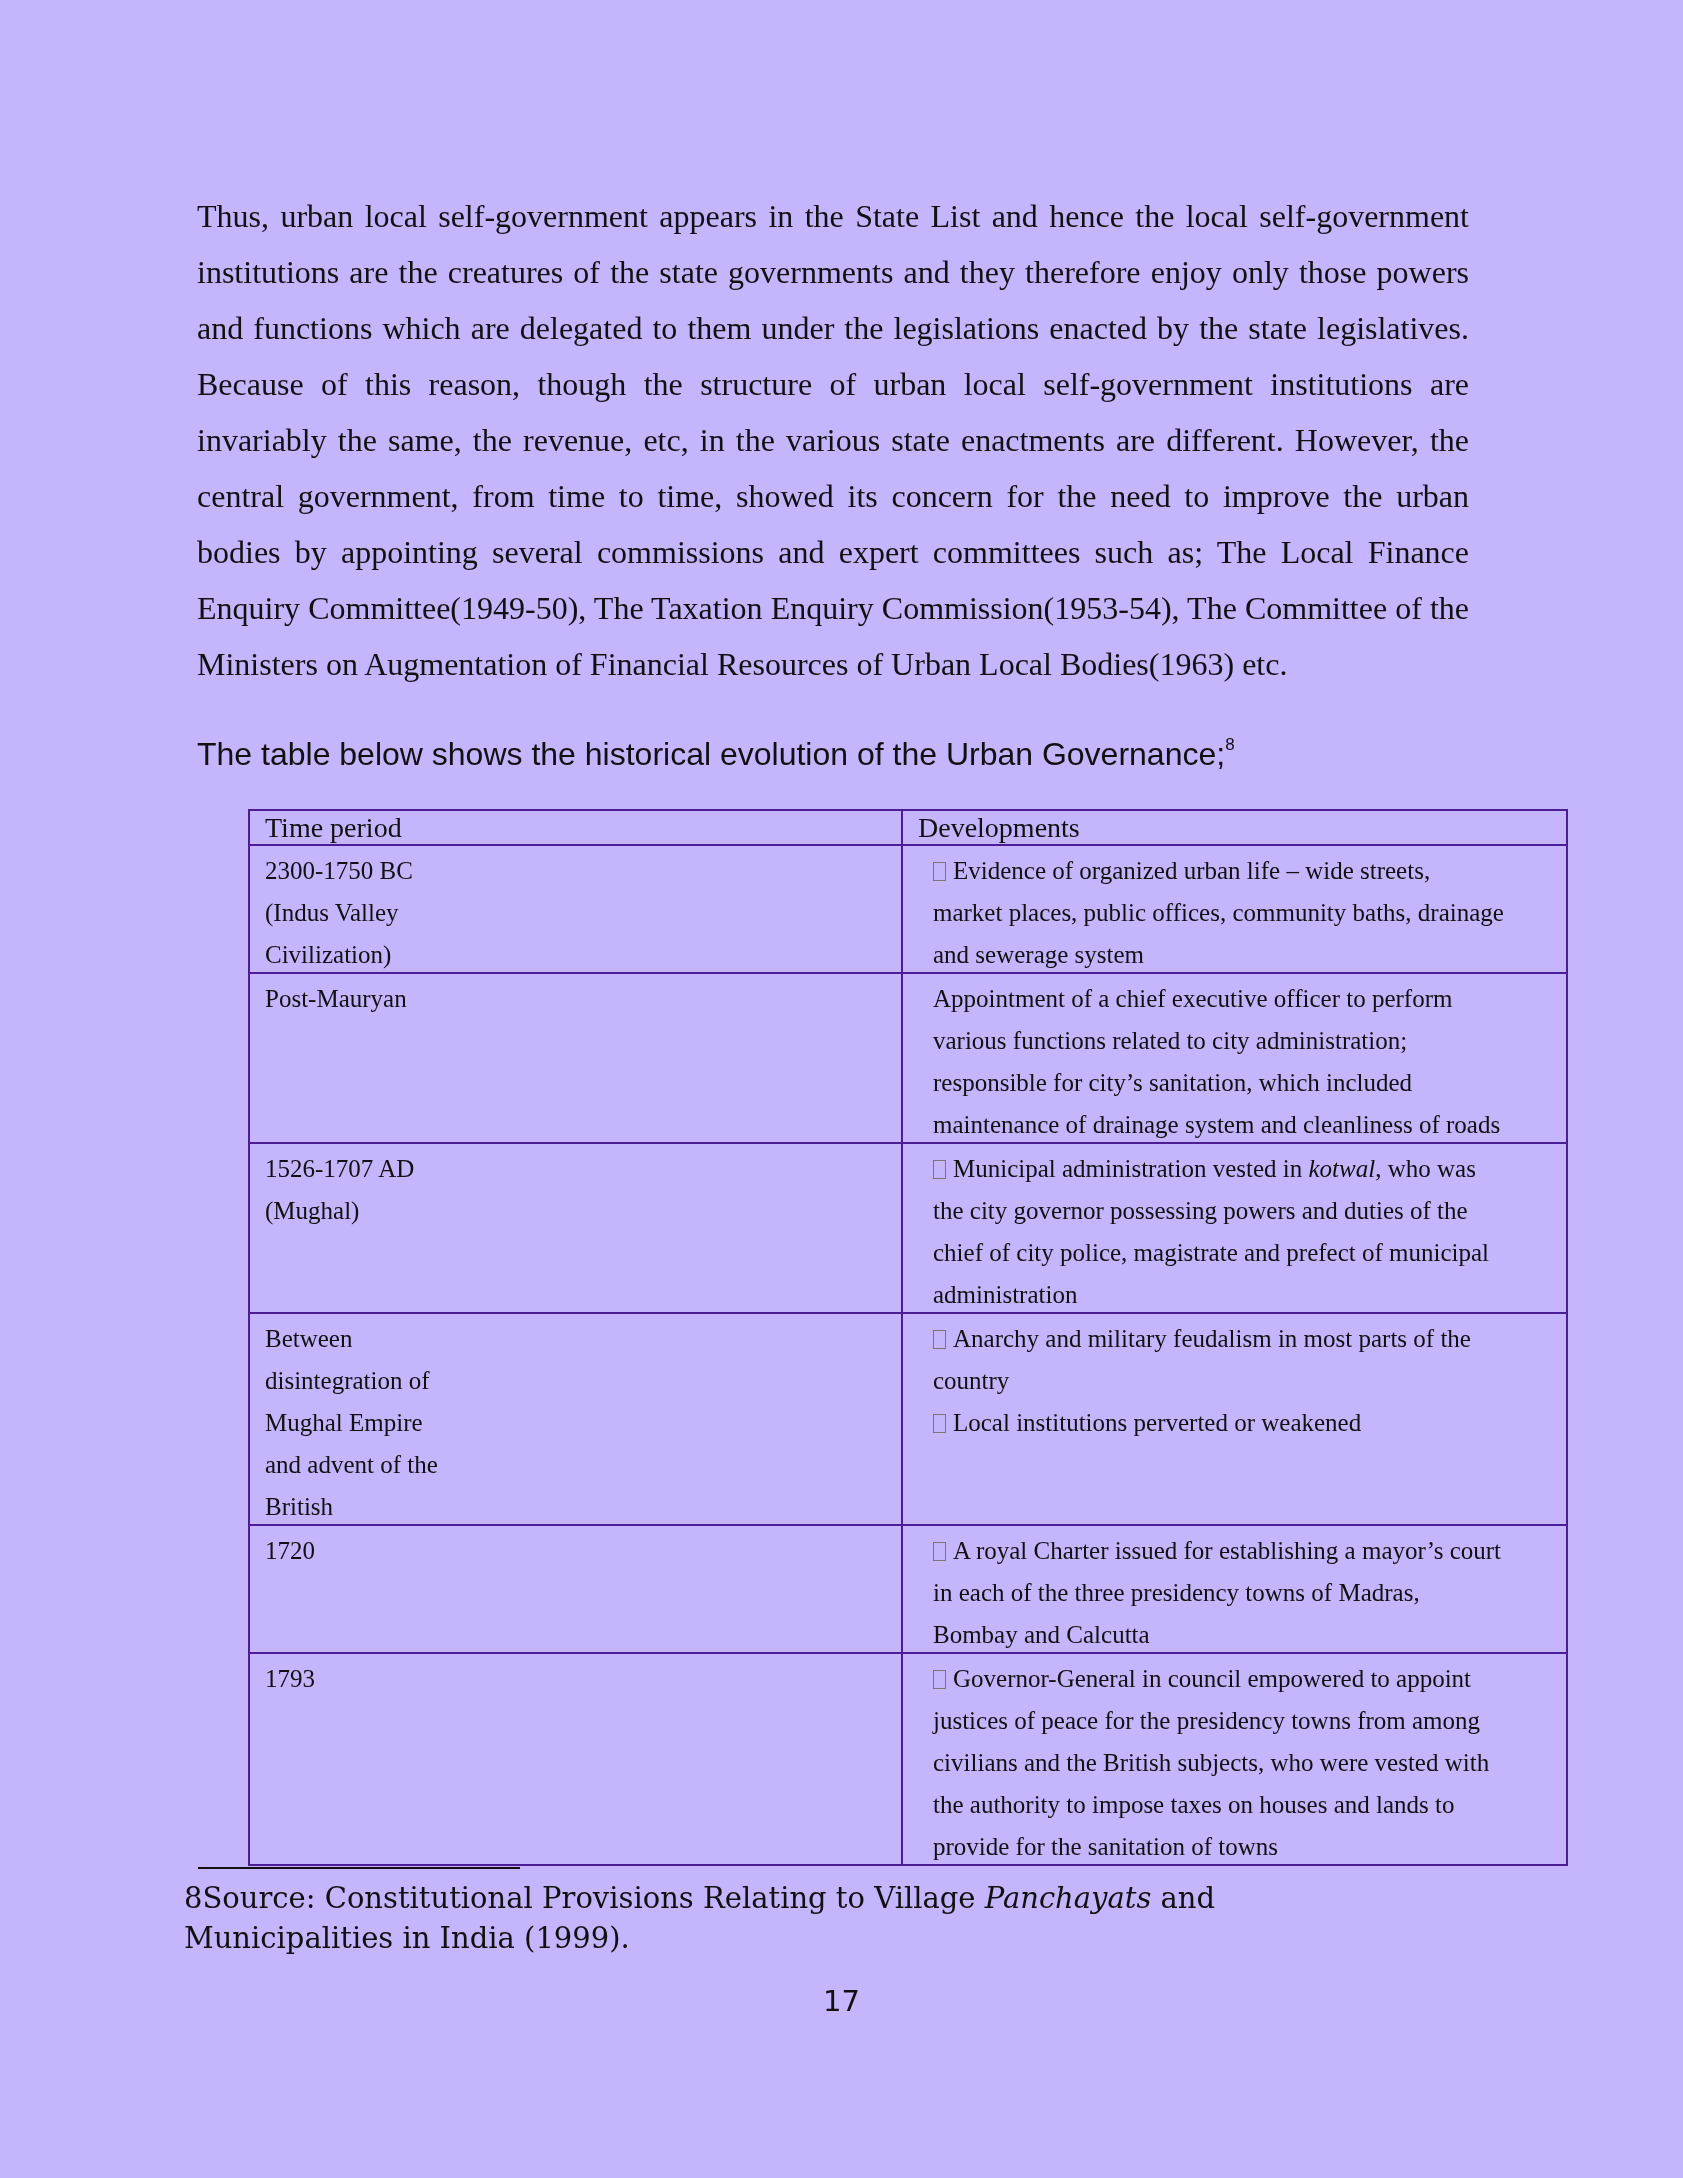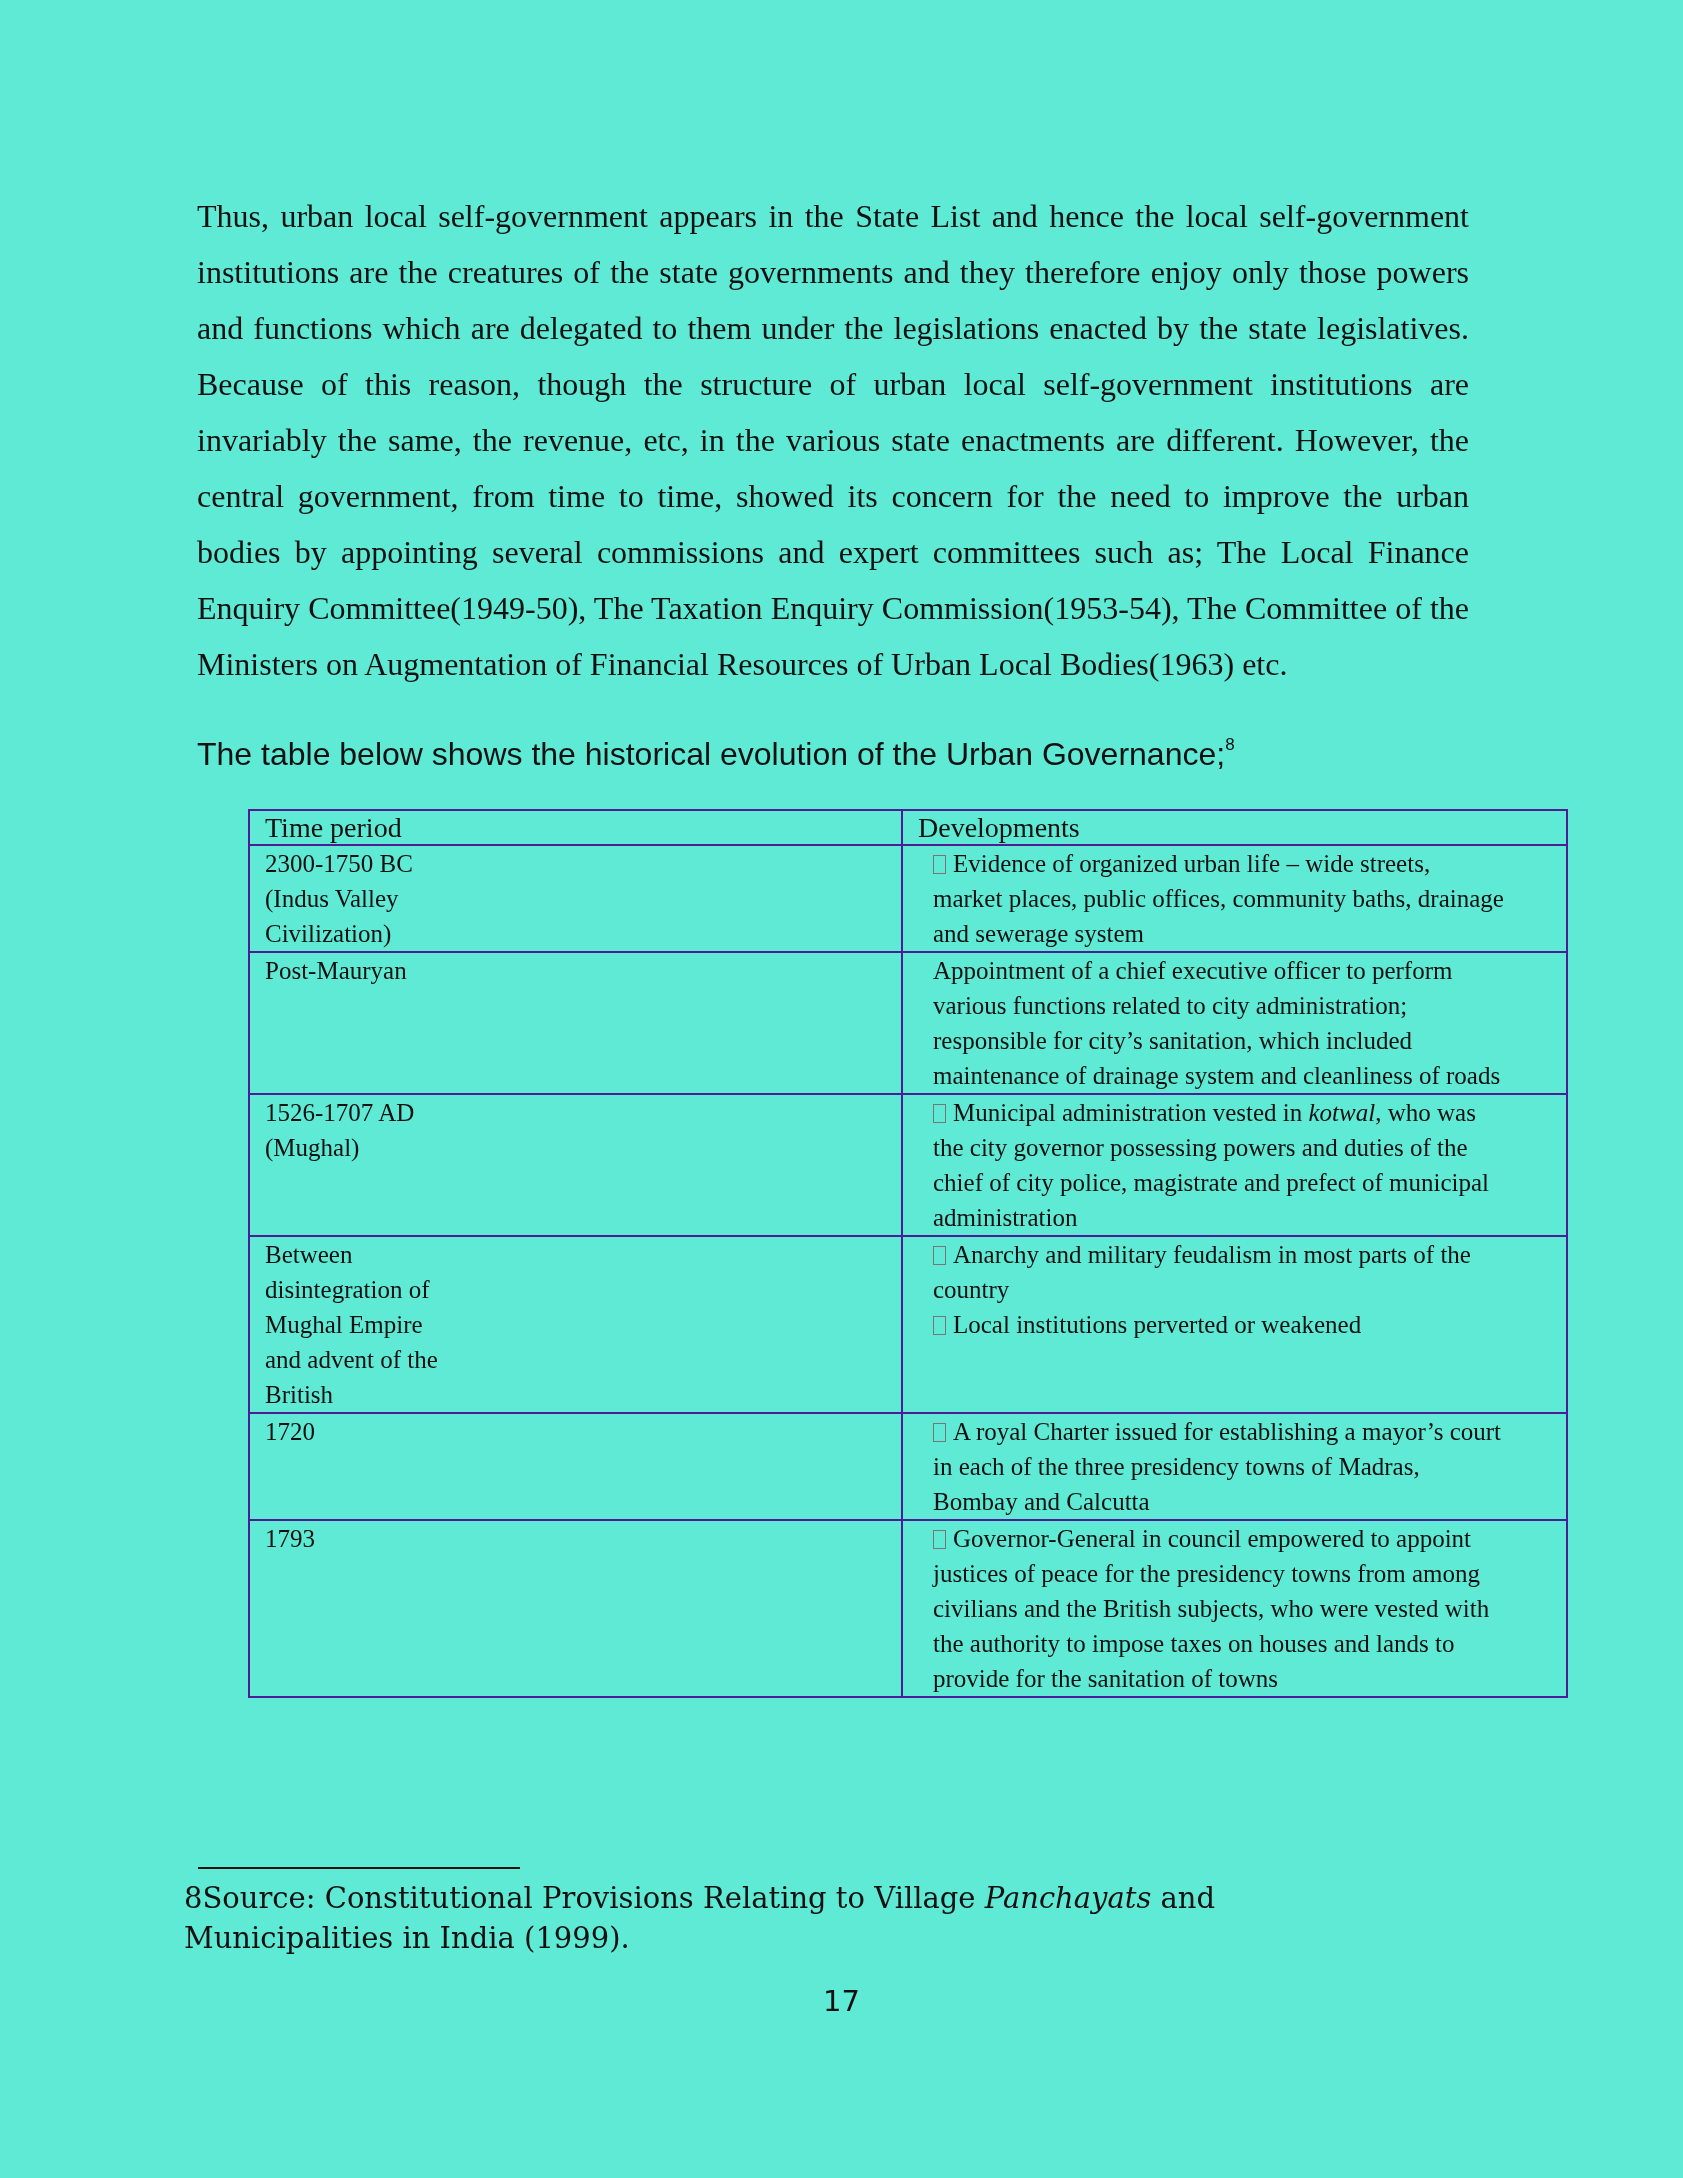--- a/index.html
+++ b/index.html
@@ -1,17 +1,17 @@
 <!DOCTYPE html>
 <html><head>
 <meta charset="utf-8">
 <style>
   html, body { margin: 0; padding: 0; background: #ffffff; }
   body { width: 1683px; height: 2178px; position: relative; overflow: hidden; color: #111; }
-  .page { position: absolute; left: 0; top: 0; width: 1683px; height: 2178px; background: #5eead4; }
+  .page { position: absolute; left: 0; top: 0; width: 1683px; height: 2178px; background: #c4b5fd; }
   .body-para {
     position: absolute; left: 197px; top: 188px; width: 1272px;
     font-family: "Liberation Serif", serif; font-size: 32px; line-height: 56px;
     text-align: justify; margin: 0; color: #111;
   }
   .intro {
     position: absolute; left: 197px; top: 726px;
     font-family: Liberation Sans, sans-serif; font-size: 32px; line-height: 56px;
     margin: 0; color: #111; white-space: nowrap;
   }
@@ -22,21 +22,21 @@
     font-family: "Liberation Serif", serif; font-size: 25px; line-height: 35px; color: #111;
   }
   table.evo col.c1 { width: 653px; }
   table.evo col.c2 { width: 665px; }
   table.evo td, table.evo th {
     border: 2px solid #4c1d95; vertical-align: top; padding: 0 0 0 15px;
     text-align: left; font-weight: normal;
   }
   table.evo th { font-size: 28px; line-height: 33px; }
   table.evo td.dev { padding-left: 30px; }
-  .line { display: block; }
+  .line { display: block; margin-top: 7px; }
   .tofu {
     display: inline-block; width: 13px; height: 19px; border: 1px solid #777;
     vertical-align: -2px; margin-right: 7px; box-sizing: border-box;
   }
   .footrule { position: absolute; left: 198px; top: 1867px; width: 322px; height: 2px; background: #111; }
   .footnote {
     position: absolute; left: 184px; top: 1878px; width: 1287px;
     font-family: "DejaVu Serif", serif; font-size: 29px; line-height: 40px; margin: 0; color: #111;
   }
   .pagenum {

